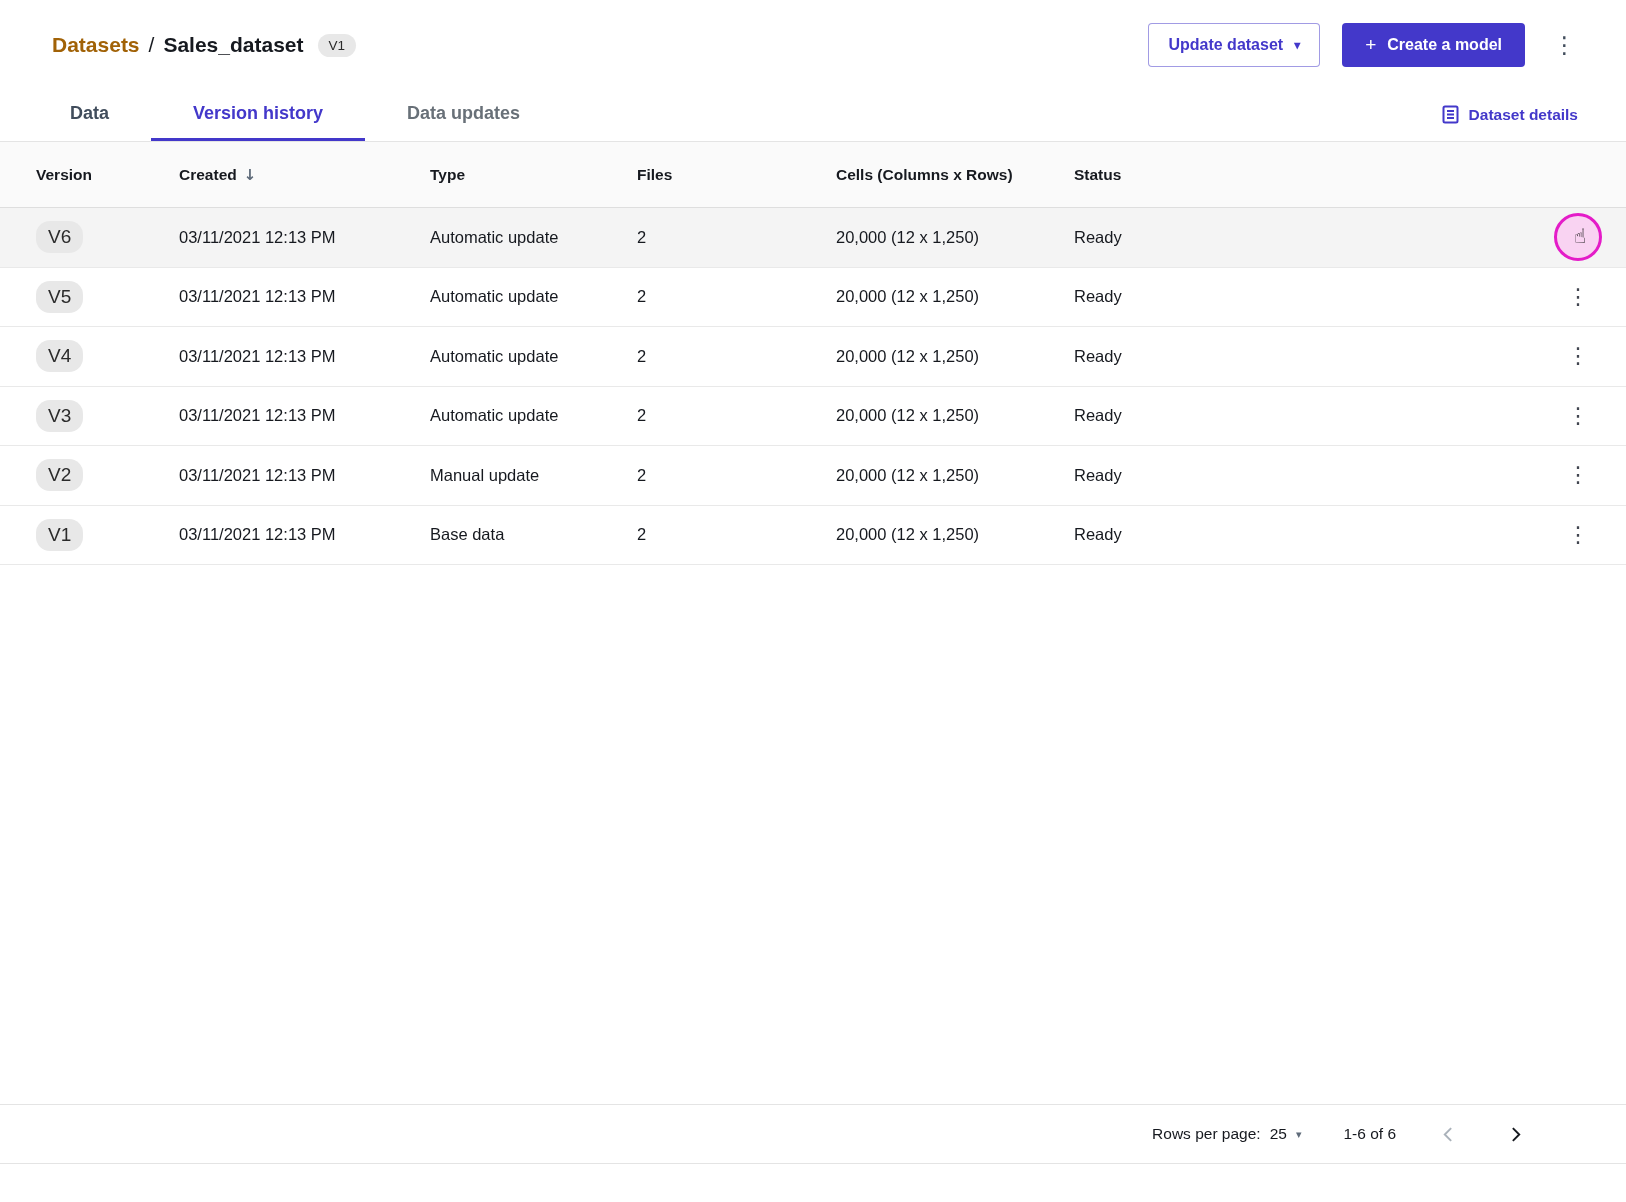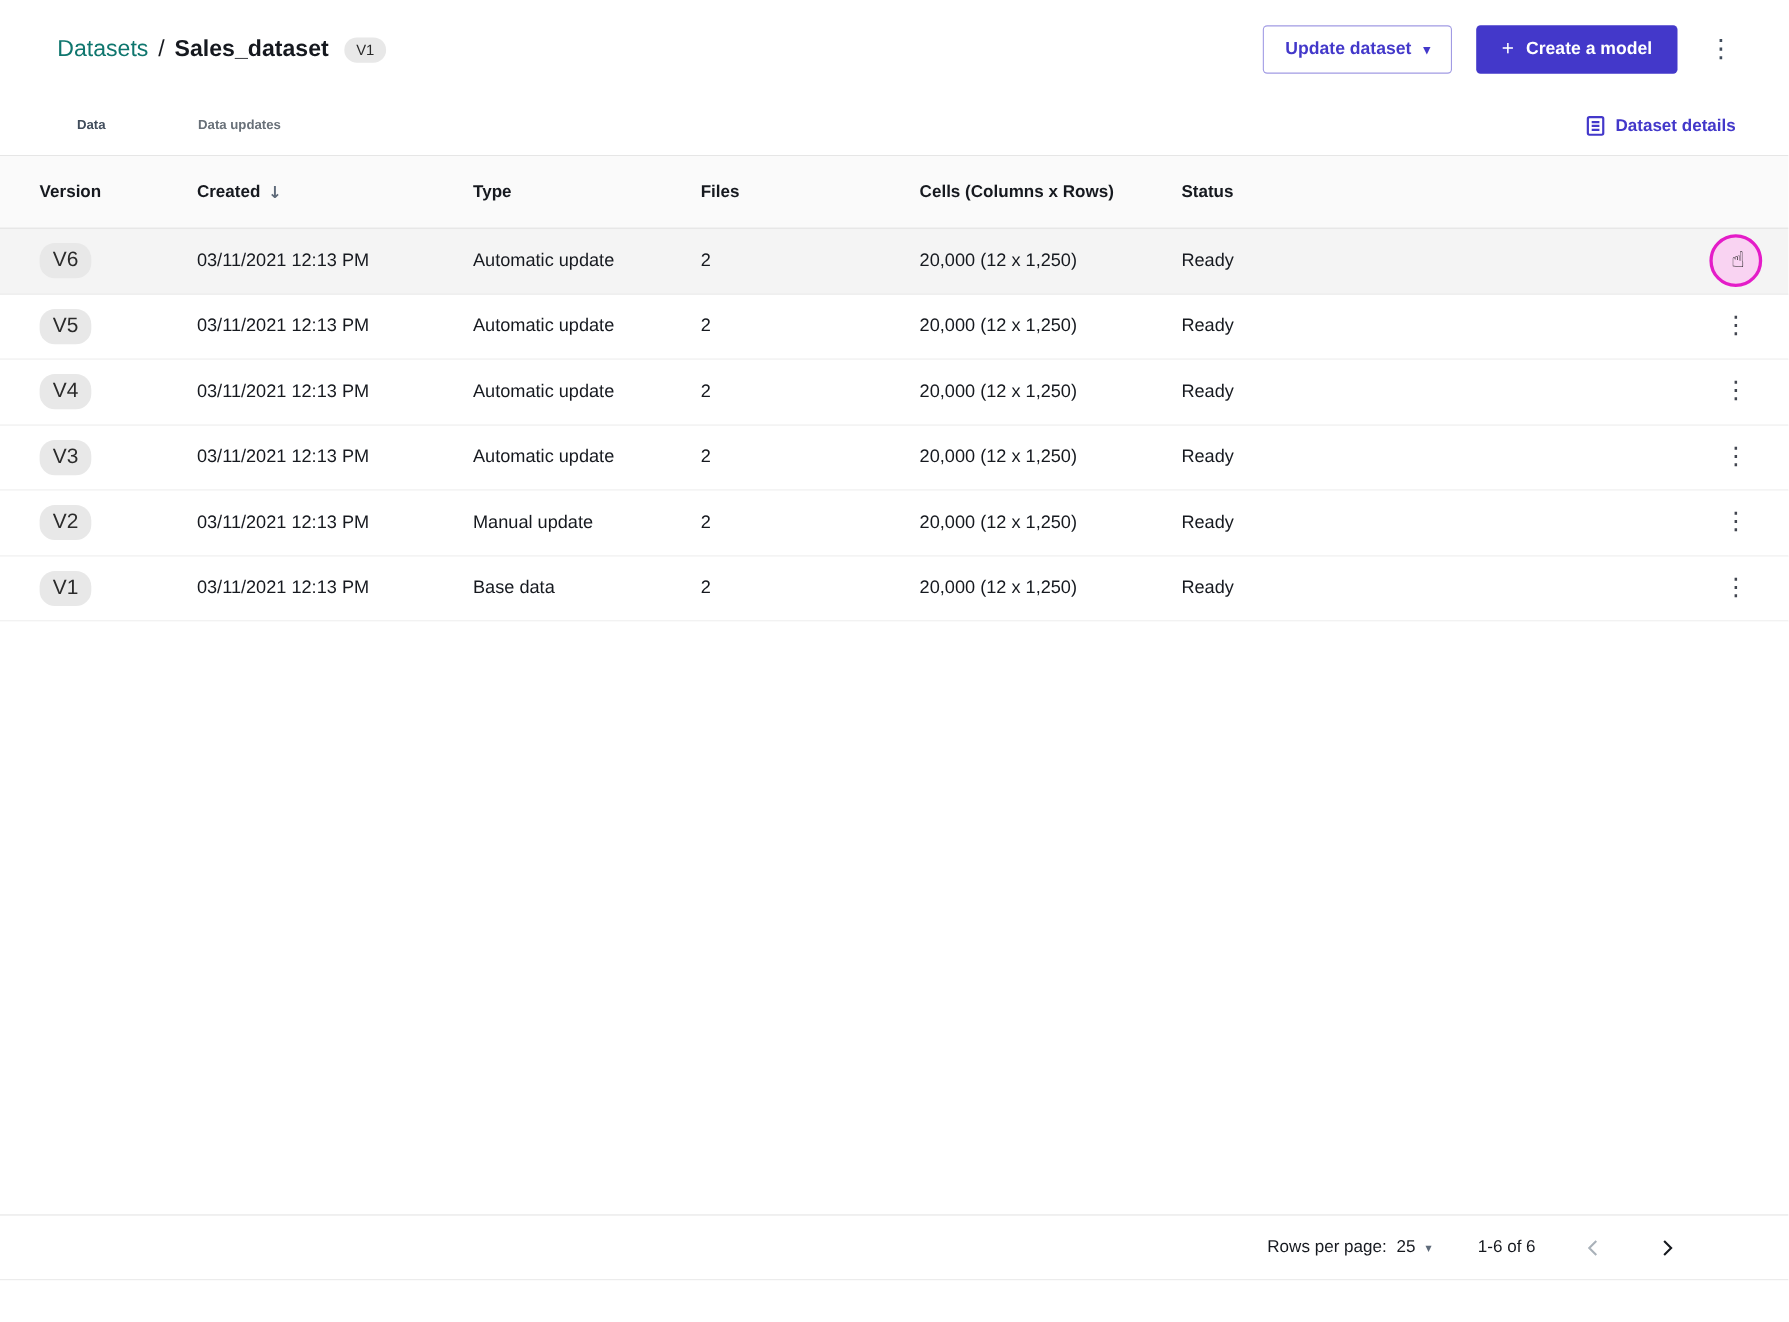--- a/index.html
+++ b/index.html
@@ -13,21 +13,21 @@
   .page { display: flex; flex-direction: column; height: 1202px; }
 
   
   .header {
     display: flex; align-items: center; justify-content: space-between;
     padding: 20px 44px 18px 52px;
     height: 88px;
   }
   .title-group { display: flex; align-items: center; gap: 14px; }
   .breadcrumb-line { font-size: 21px; display: flex; align-items: baseline; gap: 9px; }
-  .crumb { font-weight: 400; color: #0f766e; cursor: pointer; }
+  .crumb { font-weight: 700; color: #a16207; cursor: pointer; }
   .crumb-sep { font-weight: 400; color: #16191f; }
   .ds-title { font-weight: 700; }
   .badge-pill {
     background: #e8e8e8; border-radius: 14px;
     padding: 4px 11px; font-size: 13.5px; color: #2b2b2b;
   }
   .header-actions { display: flex; align-items: center; gap: 22px; }
   .btn {
     display: inline-flex; align-items: center; gap: 11px;
     font-family: "Liberation Sans", sans-serif;
@@ -52,21 +52,21 @@
   }
 
   
   .tabs-bar {
     display: flex; align-items: stretch;
     border-bottom: 1px solid #e4e4e4;
     height: 54px; padding-left: 28px;
   }
   .tab {
     display: flex; align-items: center; padding: 0 42px;
-    font-size: 12px; font-weight: 700; cursor: pointer;
+    font-size: 18px; font-weight: 700; cursor: pointer;
     border-bottom: 3px solid transparent;
   }
   .tab-inactive-dark { color: #414d5c; }
   .tab-inactive { color: #687078; }
   .tab-active { color: #4338ca; border-bottom-color: #4338ca; }
   .tabs-spacer { flex: 1; }
   .details-link {
     display: flex; align-items: center; gap: 9px;
     margin-right: 48px; color: #4338ca; font-weight: 700;
     font-size: 15.5px; cursor: pointer;
@@ -163,20 +163,21 @@
       <button class="btn btn-primary">
         <span class="plus">+</span>
         <span>Create a model</span>
       </button>
       <button class="icon-btn">⋮</button>
     </div>
   </div>
 
   <div class="tabs-bar">
     <div class="tab tab-inactive-dark">Data</div>
+    <div class="tab tab-active">Version history</div>
     <div class="tab tab-inactive">Data updates</div>
     <div class="tabs-spacer"></div>
     <div class="details-link">
       <span style="display:flex;">
         <svg width="19" height="19" viewBox="0 0 19 19">
           <rect x="2.5" y="1.5" width="14" height="16" rx="1.5" fill="none" stroke="#4338ca" stroke-width="2"></rect>
           <line x1="6" y1="6" x2="13" y2="6" stroke="#4338ca" stroke-width="2"></line>
           <line x1="6" y1="9.5" x2="13" y2="9.5" stroke="#4338ca" stroke-width="2"></line>
           <line x1="6" y1="13" x2="13" y2="13" stroke="#4338ca" stroke-width="2"></line>
         </svg>

